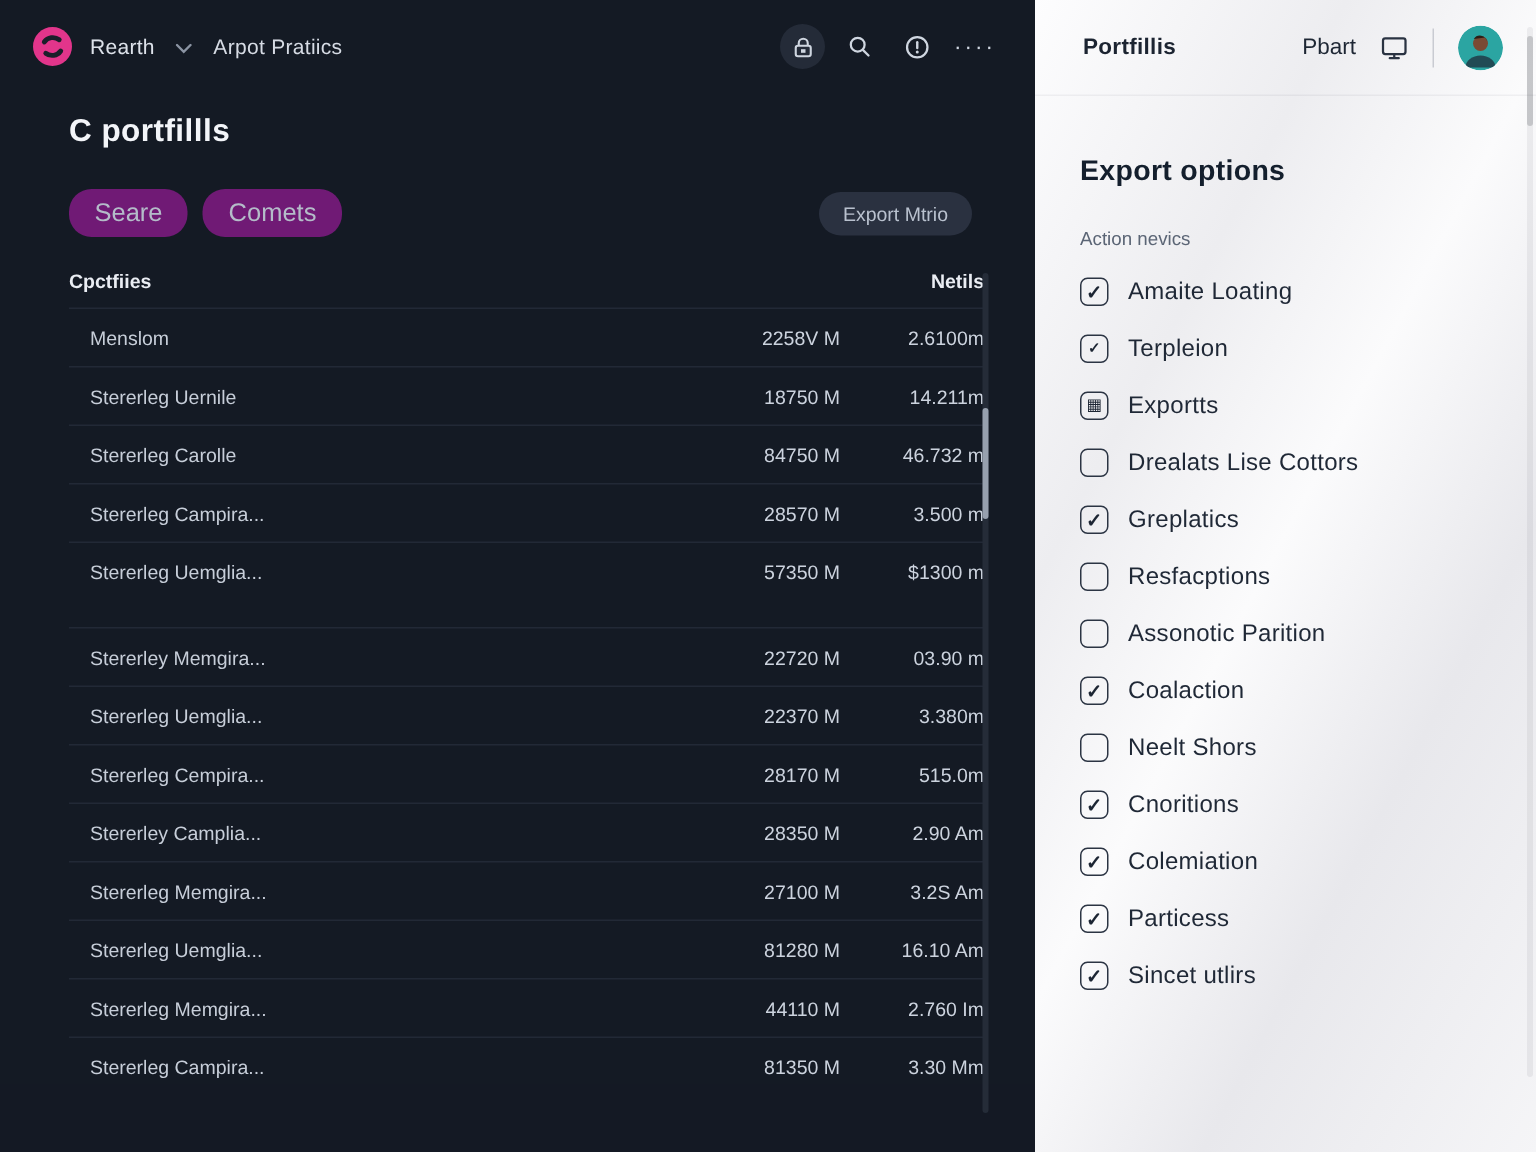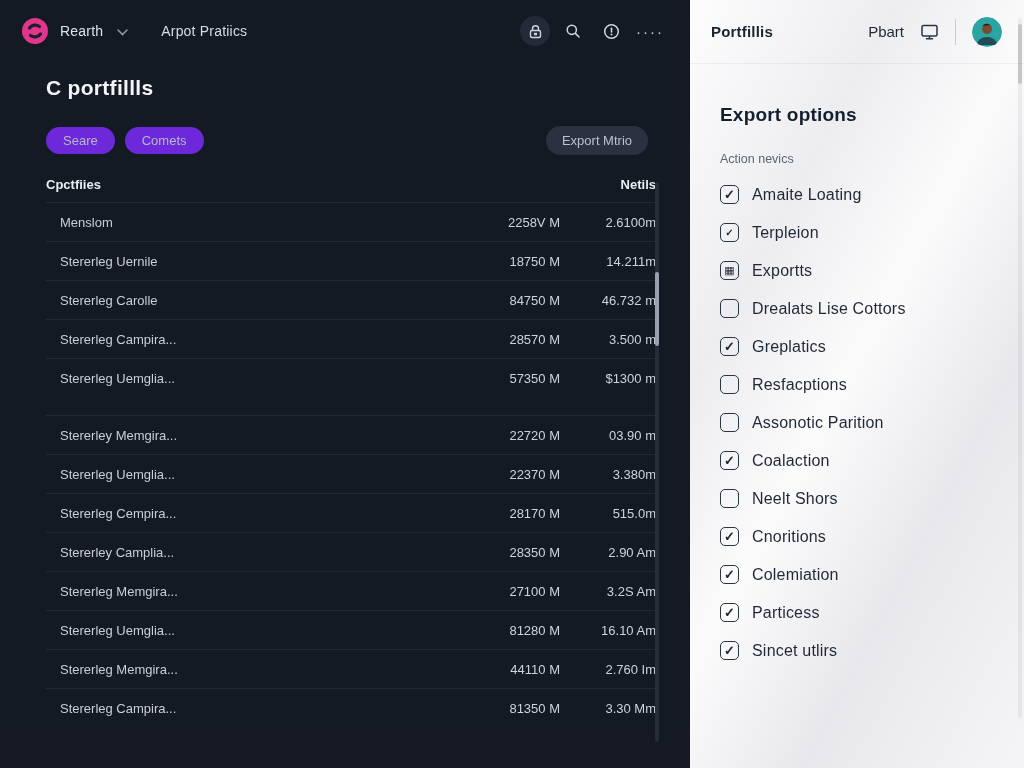--- a/index.html
+++ b/index.html
@@ -6,30 +6,30 @@
   html,body { width:1024px; height:768px; overflow:hidden; }
   body { display:flex; font-family:"Liberation Sans", sans-serif; background:#141924; }
 
   
   .main { width:690px; height:723px; background:#141a24; position:relative; flex:none; }
 
   .topbar { height:62px; display:flex; align-items:center; padding:0 26px 0 22px; }
   .logo { width:26px; height:26px; flex:none; }
   .ws-name { color:#dde2ea; font-size:14px; margin-left:12px; letter-spacing:.2px; }
   .chev { color:#8b94a3; margin:2px 14px 0 14px; }
-  .proj-name { color:#d6dbe4; font-size:14px; letter-spacing:.2px;margin-left:19px; }
+  .proj-name { color:#d6dbe4; font-size:14px; letter-spacing:.2px; }
   .topbar-spacer { flex:1; }
   .tb-icon { width:30px; height:30px; border-radius:50%; display:flex; align-items:center; justify-content:center; margin-left:8px; color:#cfd6e0; }
   .tb-icon.circle-bg { background:#242b38; }
   .dots { color:#cfd6e0; font-size:15px; letter-spacing:2px; margin-left:10px; }
 
   .page-title { color:#f3f5f9; font-size:21px; font-weight:bold; margin:14px 0 0 46px; letter-spacing:.3px; }
 
   .filter-row { display:flex; align-items:center; margin:26px 42px 0 46px; }
-  .chip { background:#6d28d9; color:#b4bcc9; font-size:13px; border:none; border-radius:15px; padding:6px 17px; margin-right:10px; cursor:pointer; font-family:inherit; }
+  .chip { background:#701a75; color:#b4bcc9; font-size:17px; border:none; border-radius:15px; padding:6px 17px; margin-right:10px; cursor:pointer; font-family:inherit; }
   .filter-spacer { flex:1; }
   .export-btn { background:#2a3140; color:#b9c1ce; font-size:13px; border:none; border-radius:15px; padding:7px 16px; cursor:pointer; font-family:inherit; }
 
   .table-wrap { margin:22px 34px 0 46px; }
   .thead { display:flex; padding:0 0 10px 0; }
   .th { color:#eaedf3; font-size:13px; font-weight:bold; }
   .th-name { flex:1; }
   .th-metric { width:96px; text-align:right; }
   .tbody { }
   .trow { display:flex; align-items:center; height:39px; border-top:1px solid #222936; cursor:pointer; }
@@ -39,21 +39,21 @@
   .cell-v2 { width:96px; text-align:right; color:#ccd3de; font-size:13px; }
 
   .vscroll { position:absolute; right:31px; top:182px; width:4px; height:560px; background:#252c38; border-radius:2px; }
   .vscroll-thumb { position:absolute; top:90px; left:0; width:4px; height:74px; background:#97a0ae; border-radius:2px; }
 
   
   .sidebar { width:334px; height:768px; flex:none; position:relative;
     background:
       linear-gradient(118deg, #fdfdfe 0%, #ededf0 28%, #fbfbfc 48%, #e8e8ec 70%, #f5f5f7 100%);
   }
-  .side-header { height:64px; display:flex; align-items:center; padding:0 22px 0 21px; border-bottom:1px solid rgba(20,25,35,.05); }
+  .side-header { height:64px; display:flex; align-items:center; padding:0 22px 0 32px; border-bottom:1px solid rgba(20,25,35,.05); }
   .side-title { color:#1c2431; font-size:15px; font-weight:bold; letter-spacing:.2px; }
   .side-spacer { flex:1; }
   .share-label { color:#1e2734; font-size:15px; margin-right:16px; cursor:pointer; }
   .monitor-btn { color:#2a3342; display:flex; align-items:center; cursor:pointer; }
   .vdiv { width:1px; height:26px; background:#c9cbd2; margin:0 16px; }
   .avatar { width:30px; height:30px; border-radius:50%; overflow:hidden; flex:none; cursor:pointer; }
 
   .panel { padding:0 30px; }
   .panel-title { color:#141f2d; font-size:19px; font-weight:bold; margin-top:40px; letter-spacing:.2px; }
   .section-label { color:#5b6575; font-size:12.5px; margin-top:26px; }

